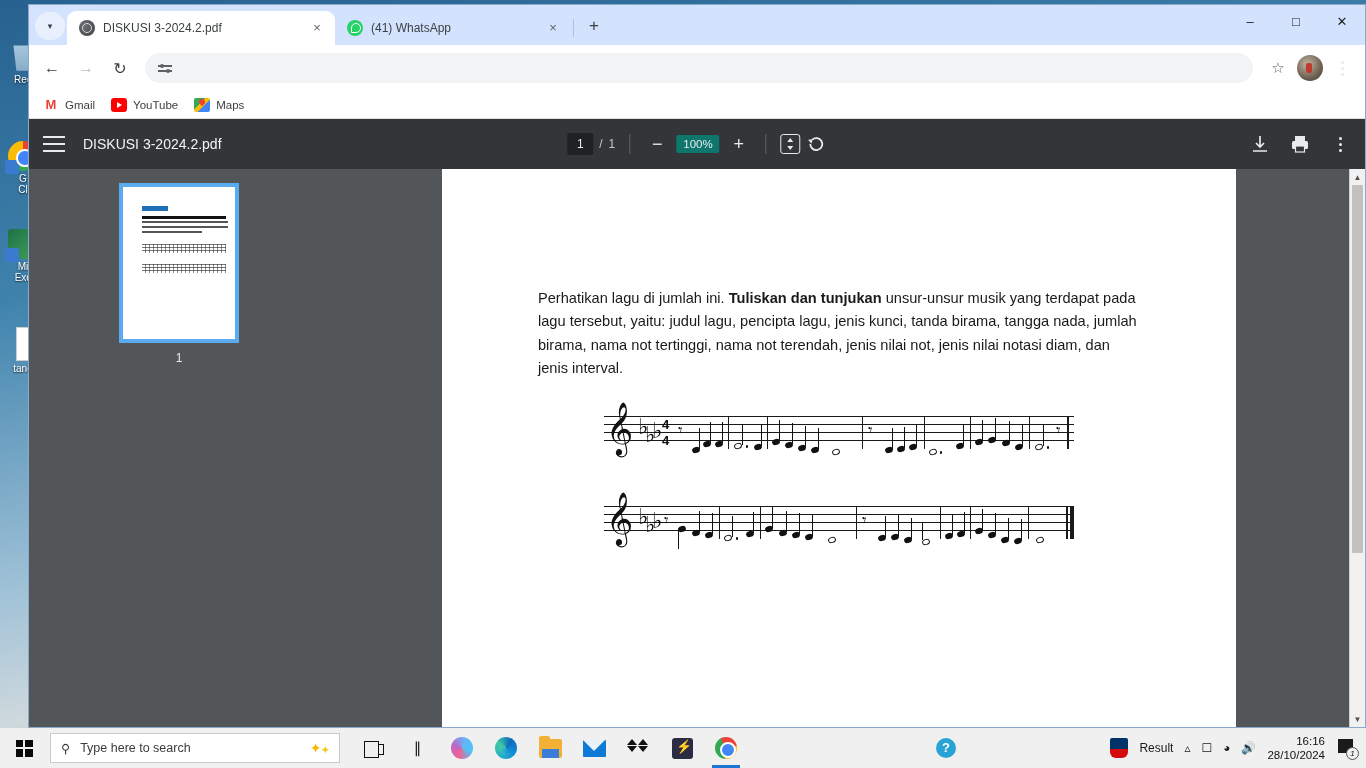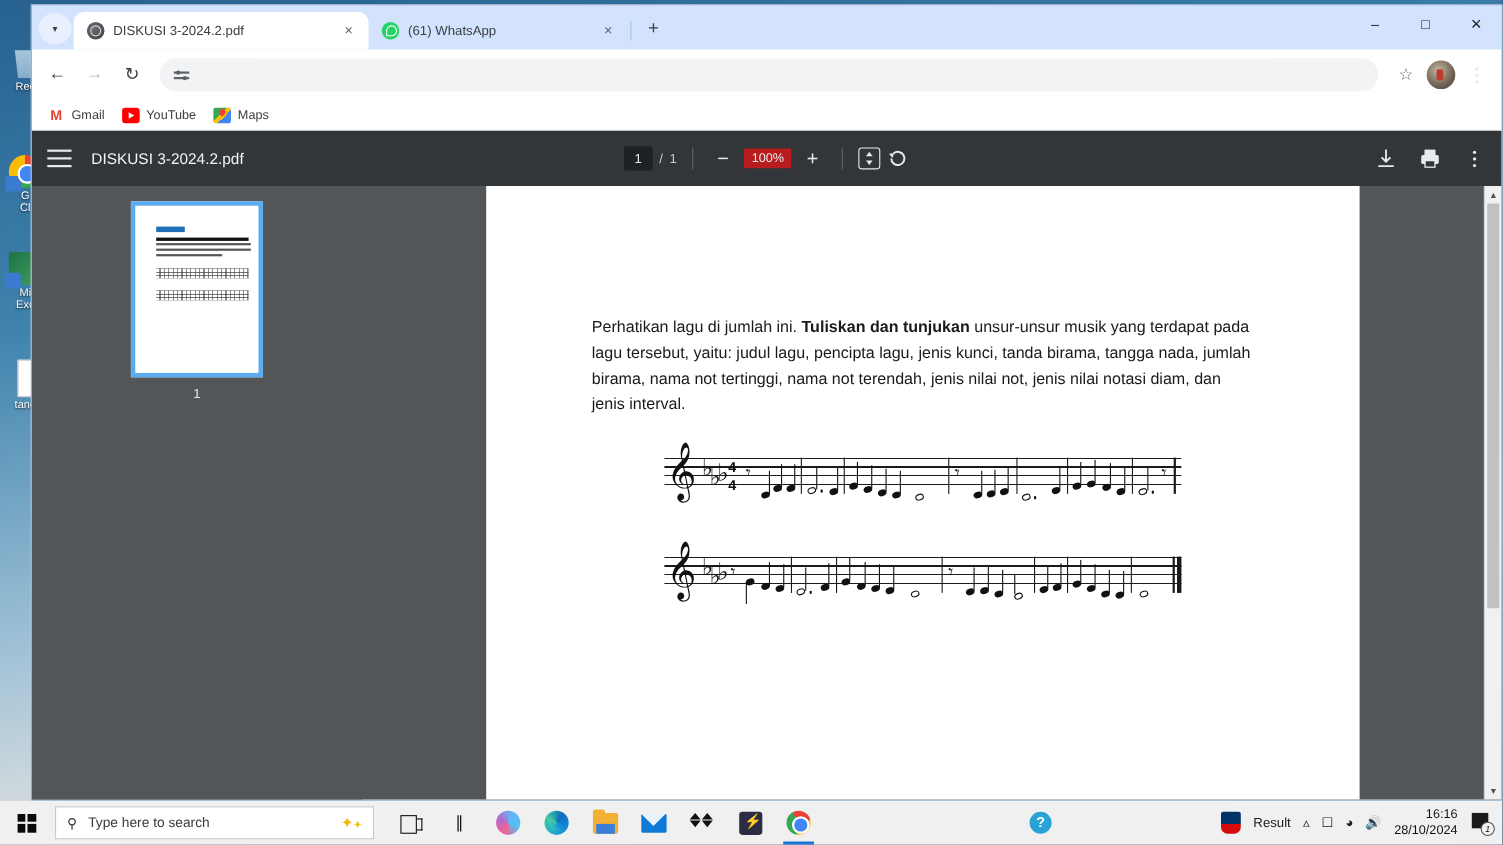--- a/index.html
+++ b/index.html
@@ -126,21 +126,21 @@
   .hamburger span{position:absolute;left:0;width:22px;height:2px;background:#e8eaed;}
   .hamburger span:nth-child(1){top:0;}
   .hamburger span:nth-child(2){top:7px;}
   .hamburger span:nth-child(3){top:14px;}
   .pdftitle { font-size:14px; color:#f1f3f4; }
   .tb-center { position:absolute; left:50%; transform:translateX(-50%); display:flex; align-items:center; gap:6px; }
   .pagebox { background:#1f2224; color:#e8eaed; font-size:12px; width:26px; height:22px; line-height:22px; text-align:center; border-radius:2px; }
   .pagesep { font-size:12px; color:#c4c7c5; }
   .vbar { width:1px; height:20px; background:#5f6368; margin:0 8px; }
   .zbtn { width:26px; height:26px; display:flex; align-items:center; justify-content:center; font-size:18px; color:#e8eaed; }
-  .zoomval { background:#b91c1c; color:#e8eaed; font-size:11.5px; padding:3px 7px; border-radius:2px; }
+  .zoomval { background:#0f766e; color:#e8eaed; font-size:11.5px; padding:3px 7px; border-radius:2px; }
   .fitbtn { width:20px; height:20px; border:1.6px solid #e8eaed; border-radius:3px; position:relative; }
   .fitbtn:before{content:"";position:absolute;left:50%;top:3px;margin-left:-3px;border-left:3px solid transparent;border-right:3px solid transparent;border-bottom:4px solid #e8eaed;}
   .fitbtn:after{content:"";position:absolute;left:50%;bottom:3px;margin-left:-3px;border-left:3px solid transparent;border-right:3px solid transparent;border-top:4px solid #e8eaed;}
   .rotbtn { width:20px; height:20px; position:relative; }
   .tb-right { margin-left:auto; display:flex; align-items:center; gap:18px; }
   .ticon { width:22px; height:22px; position:relative; color:#e8eaed; }
   .dots-v { display:flex; flex-direction:column; gap:3px; align-items:center; justify-content:center; height:22px; }
   .dots-v i { width:3px; height:3px; border-radius:50%; background:#e8eaed; display:block; }
 
   .pdfbody { flex:1; display:flex; position:relative; overflow:hidden; }
@@ -276,21 +276,21 @@
     <div class="tabsearch">▾</div>
 
     <div class="tab active">
       <span class="favicon fav-globe"></span>
       <span class="tlabel">DISKUSI 3-2024.2.pdf</span>
       <span class="tclose">×</span>
     </div>
 
     <div class="tab inactive">
       <span class="favicon fav-wa"></span>
-      <span class="tlabel">(61) WhatsApp</span>
+      <span class="tlabel">(41) WhatsApp</span>
       <span class="tclose">×</span>
     </div>
 
     <div class="tab-divider"></div>
     <div class="newtab">+</div>
 
     <div class="wincontrols">
       <div class="wc">–</div>
       <div class="wc">□</div>
       <div class="wc">✕</div>

